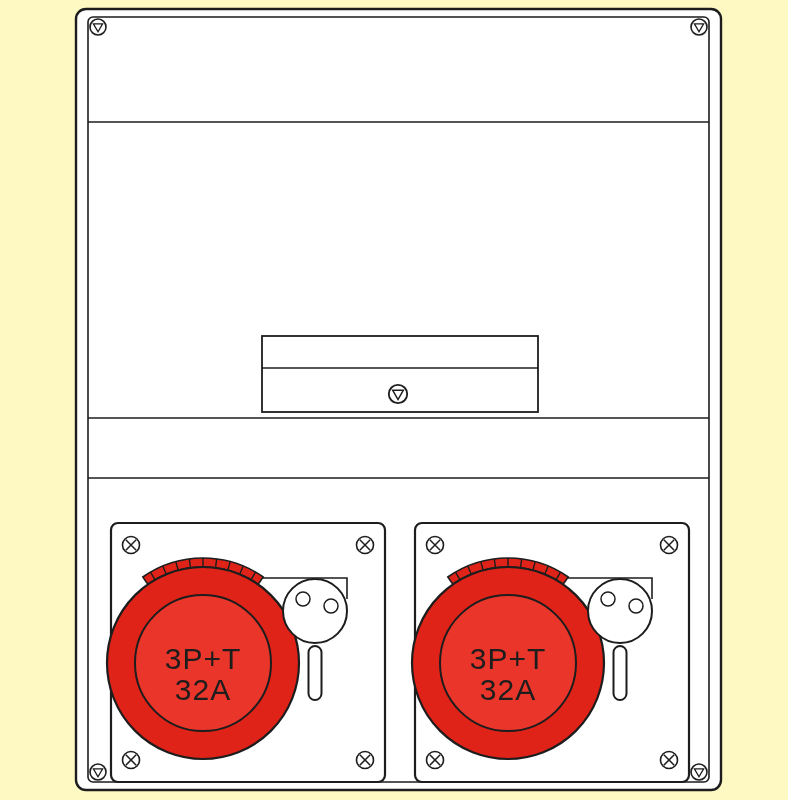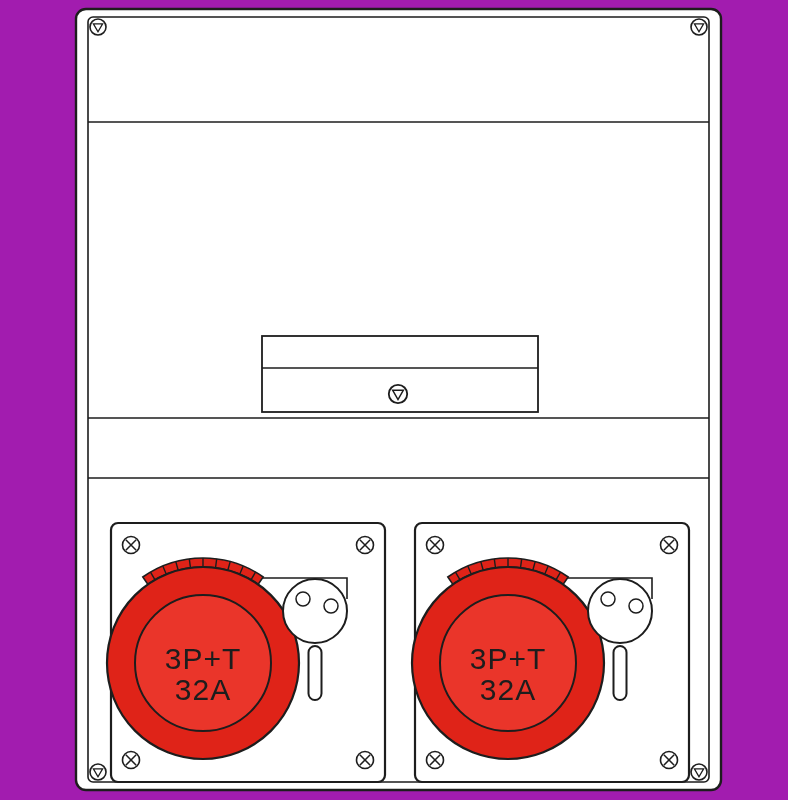--- a/index.html
+++ b/index.html
@@ -1,16 +1,16 @@
 <!DOCTYPE html>
 <html><head>
 <meta charset="utf-8">
 <style>
   html,body{margin:0;padding:0;background:#ffffff;}
-  .stage{width:788px;height:800px;background:#a21caf;overflow:hidden;}
+  .stage{width:788px;height:800px;background:#fef9c3;overflow:hidden;}
   svg{display:block;}
   .ln{stroke:#1d1d1d;}
   text.cap-label{
     font-family:"Liberation Sans","DejaVu Sans",sans-serif;
     font-size:30px;
     fill:#1d1d1d;
     text-anchor:middle;
     letter-spacing:1px;
   }
 </style>

